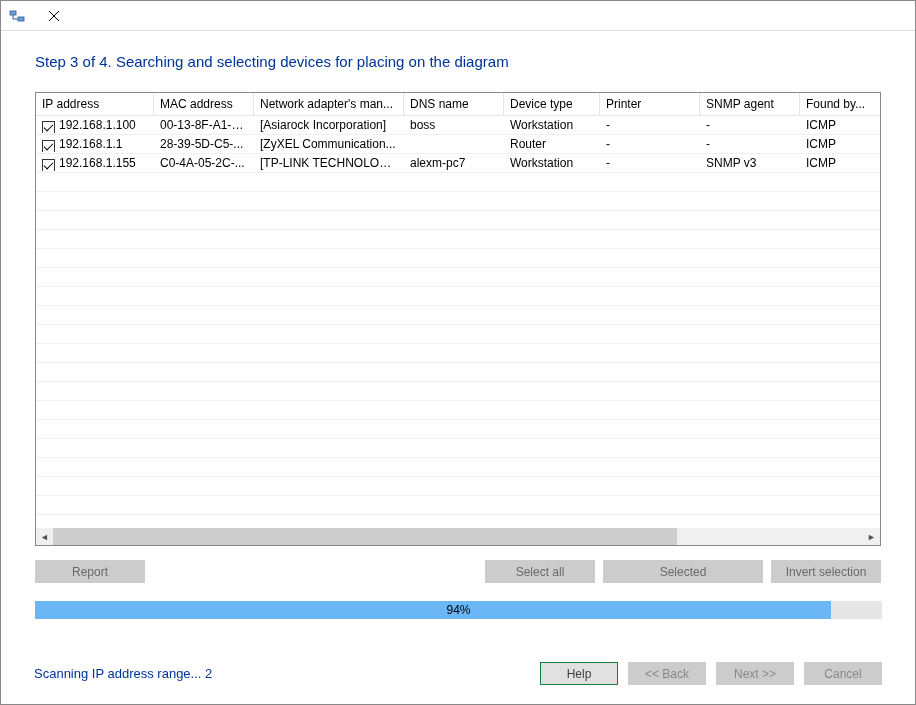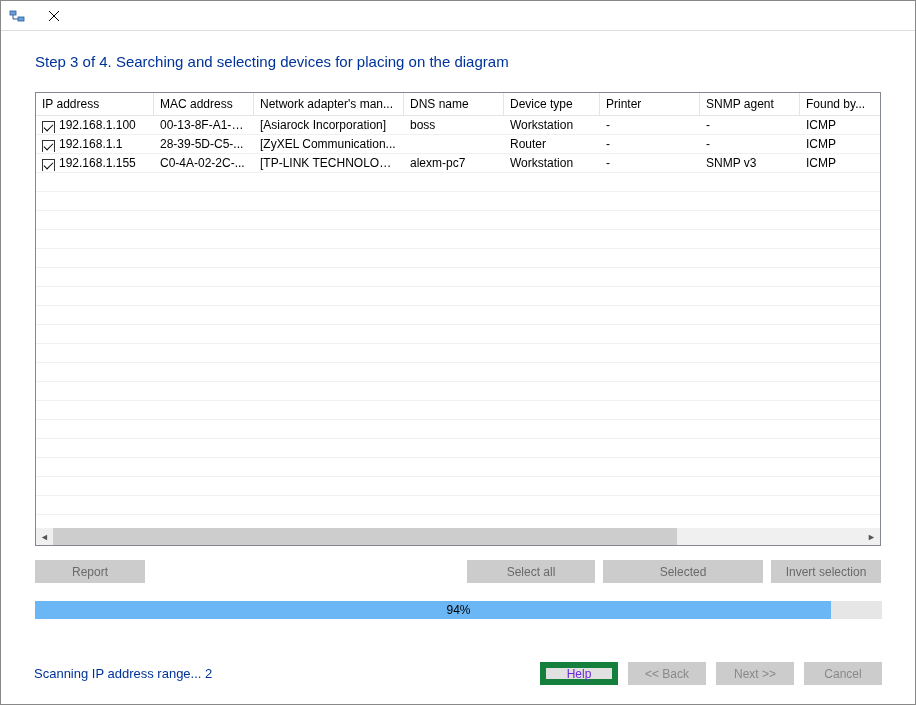--- a/index.html
+++ b/index.html
@@ -146,21 +146,21 @@
     font-size: 12px;
     font-family: inherit;
     color: #000;
     cursor: pointer;
     display: inline-flex;
     align-items: center; justify-content: center;
     padding: 0;
   }
   .btn-report { width: 110px; background:#ccc; border:none; color:#6a6a6a;}
   .btn-sel    { width: 110px; background:#ccc; border:none; color:#6a6a6a;}
-  .btn-all    { width: 128px; background:#ccc; border:none; color:#6a6a6a;}
+  .btn-all    { width: 110px; background:#ccc; border:none; color:#6a6a6a;}
   .btn-inv    { width: 110px; background:#ccc; border:none; color:#6a6a6a;}
   .spacer { flex: 1; }
   .progress-wrap {
     margin-top: 18px;
     height: 18px;
     background: #e6e6e6;
     width: 847px;
     position: relative;
   }
   .progress-fill {
@@ -195,22 +195,22 @@
     width: 78px;
     height: 23px;
     font-size: 12px;
     font-family: inherit;
     display: inline-flex;
     align-items: center; justify-content: center;
     cursor: pointer;
   }
   .fbtn.primary {
     background: #e1e1e1;
-    border: 6px solid #15803d;
-    color: #6d28d9;
+    border: 1px solid #15803d;
+    color: #404040;
   }
   .fbtn.disabled {
     background: #ccc;
     border: none;
     color: #888;
     cursor: default;
   }
 </style>
 </head>
 <body>
@@ -262,21 +262,21 @@
           <div class="cell col-mac">28-39-5D-C5-...</div>
           <div class="cell col-man">[ZyXEL Communication...</div>
           <div class="cell col-dns"></div>
           <div class="cell col-type">Router</div>
           <div class="cell col-prn">-</div>
           <div class="cell col-snmp">-</div>
           <div class="cell col-found">ICMP</div>
         </div>
         <div class="grid-row">
           <div class="cell col-ip"><span class="chk checked"></span><span>192.168.1.155</span></div>
-          <div class="cell col-mac">C0-4A-02-2C-...</div>
+          <div class="cell col-mac">C0-4A-05-2C-...</div>
           <div class="cell col-man">[TP-LINK TECHNOLOGI...</div>
           <div class="cell col-dns">alexm-pc7</div>
           <div class="cell col-type">Workstation</div>
           <div class="cell col-prn">-</div>
           <div class="cell col-snmp">SNMP v3</div>
           <div class="cell col-found">ICMP</div>
         </div>
         <div class="grid-row empty">
           <div class="cell col-ip"></div>
           <div class="cell col-mac"></div>

